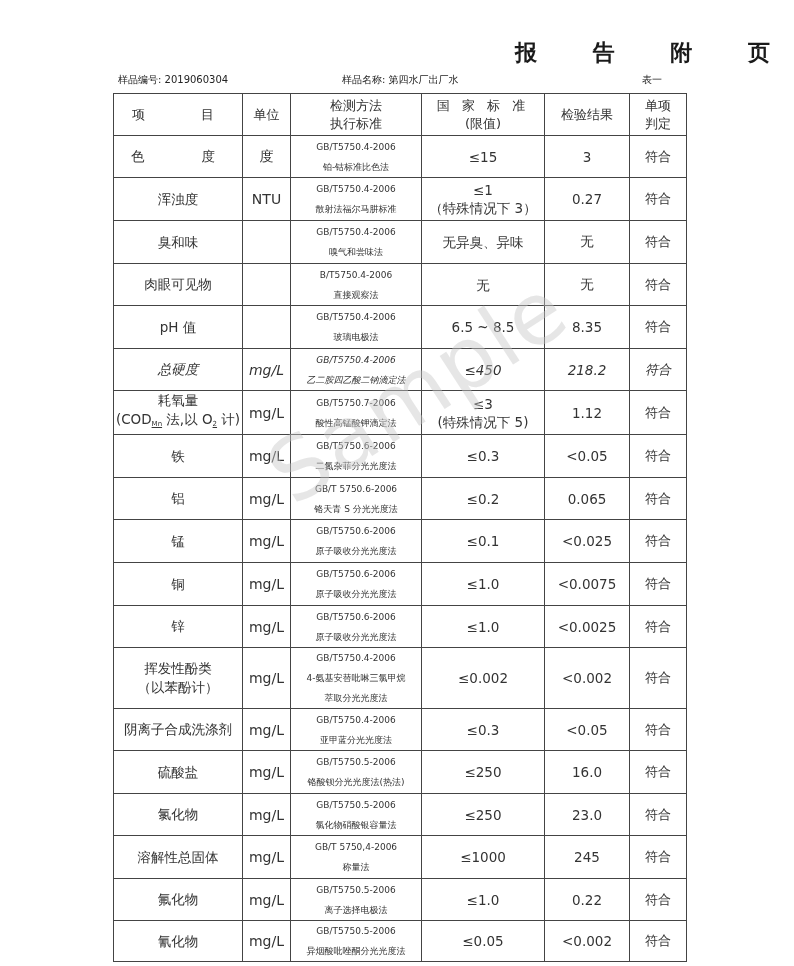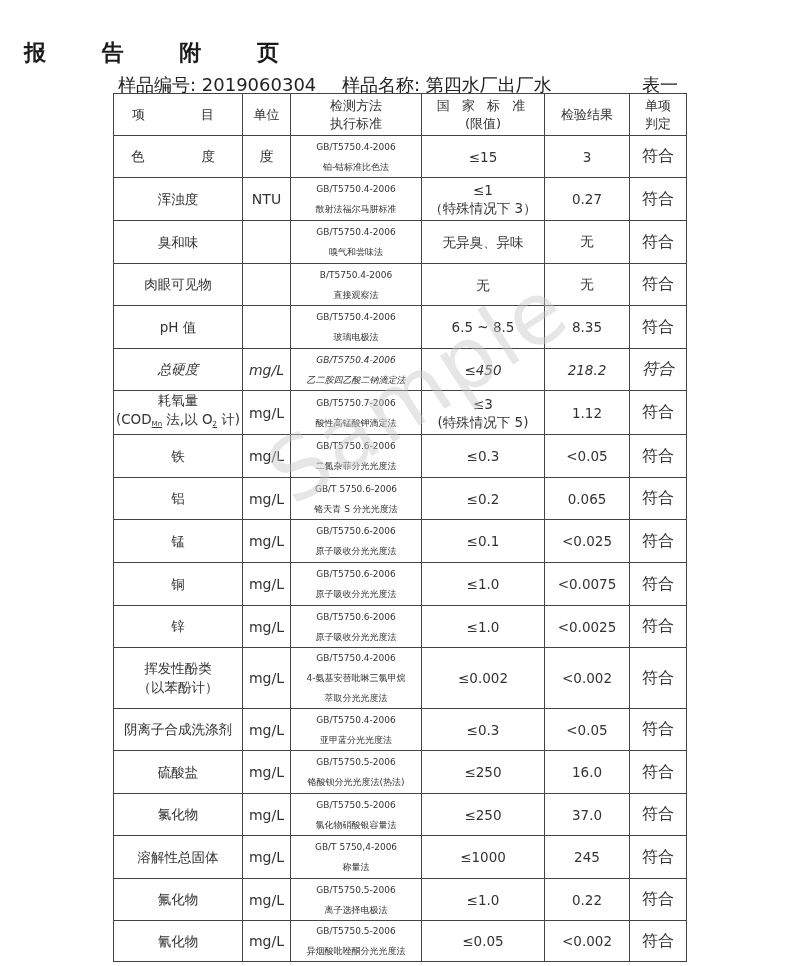--- a/index.html
+++ b/index.html
@@ -1,30 +1,30 @@
 <!DOCTYPE html>
 <html><head>
 <meta charset="utf-8">
 <style>
   html,body{margin:0;padding:0;background:#ffffff;}
   body{width:794px;height:966px;position:relative;overflow:hidden;font-family:"DejaVu Sans","Liberation Sans",sans-serif;color:#333;}
-  .title{position:absolute;left:0;width:794px;top:38px;text-align:left;font-size:22px;font-weight:bold;color:#1a1a1a;letter-spacing:24px;text-indent:24px;}
-  .meta{position:absolute;top:73px;font-size:18px;color:#222;}
+  .title{position:absolute;left:0;width:794px;top:38px;text-align:right;font-size:22px;font-weight:bold;color:#1a1a1a;letter-spacing:24px;text-indent:24px;}
+  .meta{position:absolute;top:73px;font-size:10px;color:#222;}
   .meta.sid{left:118px;}
   .meta.sname{left:342px;text-align:center;}
   .meta.tbl{left:642px;}
   table.report{position:absolute;left:113px;top:93px;border-collapse:collapse;table-layout:fixed;width:573px;}
   table.report td, table.report th{border:1px solid #444;text-align:center;vertical-align:middle;padding:0;font-weight:normal;color:#333;overflow:hidden;}
   th{font-size:13px;line-height:18px;color:#444;}
   .c-item{font-size:13.5px;line-height:19px;}
   .c-unit{font-size:14px;}
   .c-method{font-size:9px;line-height:20px;color:#555;}
   .c-limit{font-size:13.5px;line-height:18px;}
   .c-result{font-size:13.5px;}
-  .c-verdict{font-size:16px;color:#444;}
+  .c-verdict{font-size:13px;color:#444;}
   .spaced{letter-spacing:10px;text-indent:10px;}
   .sub{font-size:7px;vertical-align:-2px;text-decoration:underline;}
   .watermark{position:absolute;left:250px;top:440px;font-size:86px;color:rgba(200,200,200,0.45);transform:rotate(-33deg);transform-origin:left top;font-family:"DejaVu Sans",sans-serif;pointer-events:none;letter-spacing:2px;}
 </style>
 </head>
 <body>
 
 <div class="title">报 告 附 页</div>
 <div class="meta sid">样品编号: 2019060304</div>
 <div class="meta sname">样品名称: 第四水厂出厂水</div>
@@ -266,21 +266,21 @@
       <tr style="height: 42px;">
         <td class="c-item"><span>氯化物</span></td>
         <td class="c-unit">mg/L</td>
         <td class="c-method">
           <div>GB/T5750.5-2006</div>
           <div>氯化物硝酸银容量法</div>
         </td>
         <td class="c-limit">
           <div>≤250</div>
         </td>
-        <td class="c-result">37.0</td>
+        <td class="c-result">23.0</td>
         <td class="c-verdict">符合</td>
       </tr>
       <tr style="height: 43px;">
         <td class="c-item"><span>溶解性总固体</span></td>
         <td class="c-unit">mg/L</td>
         <td class="c-method">
           <div>GB/T 5750,4-2006</div>
           <div>称量法</div>
         </td>
         <td class="c-limit">

